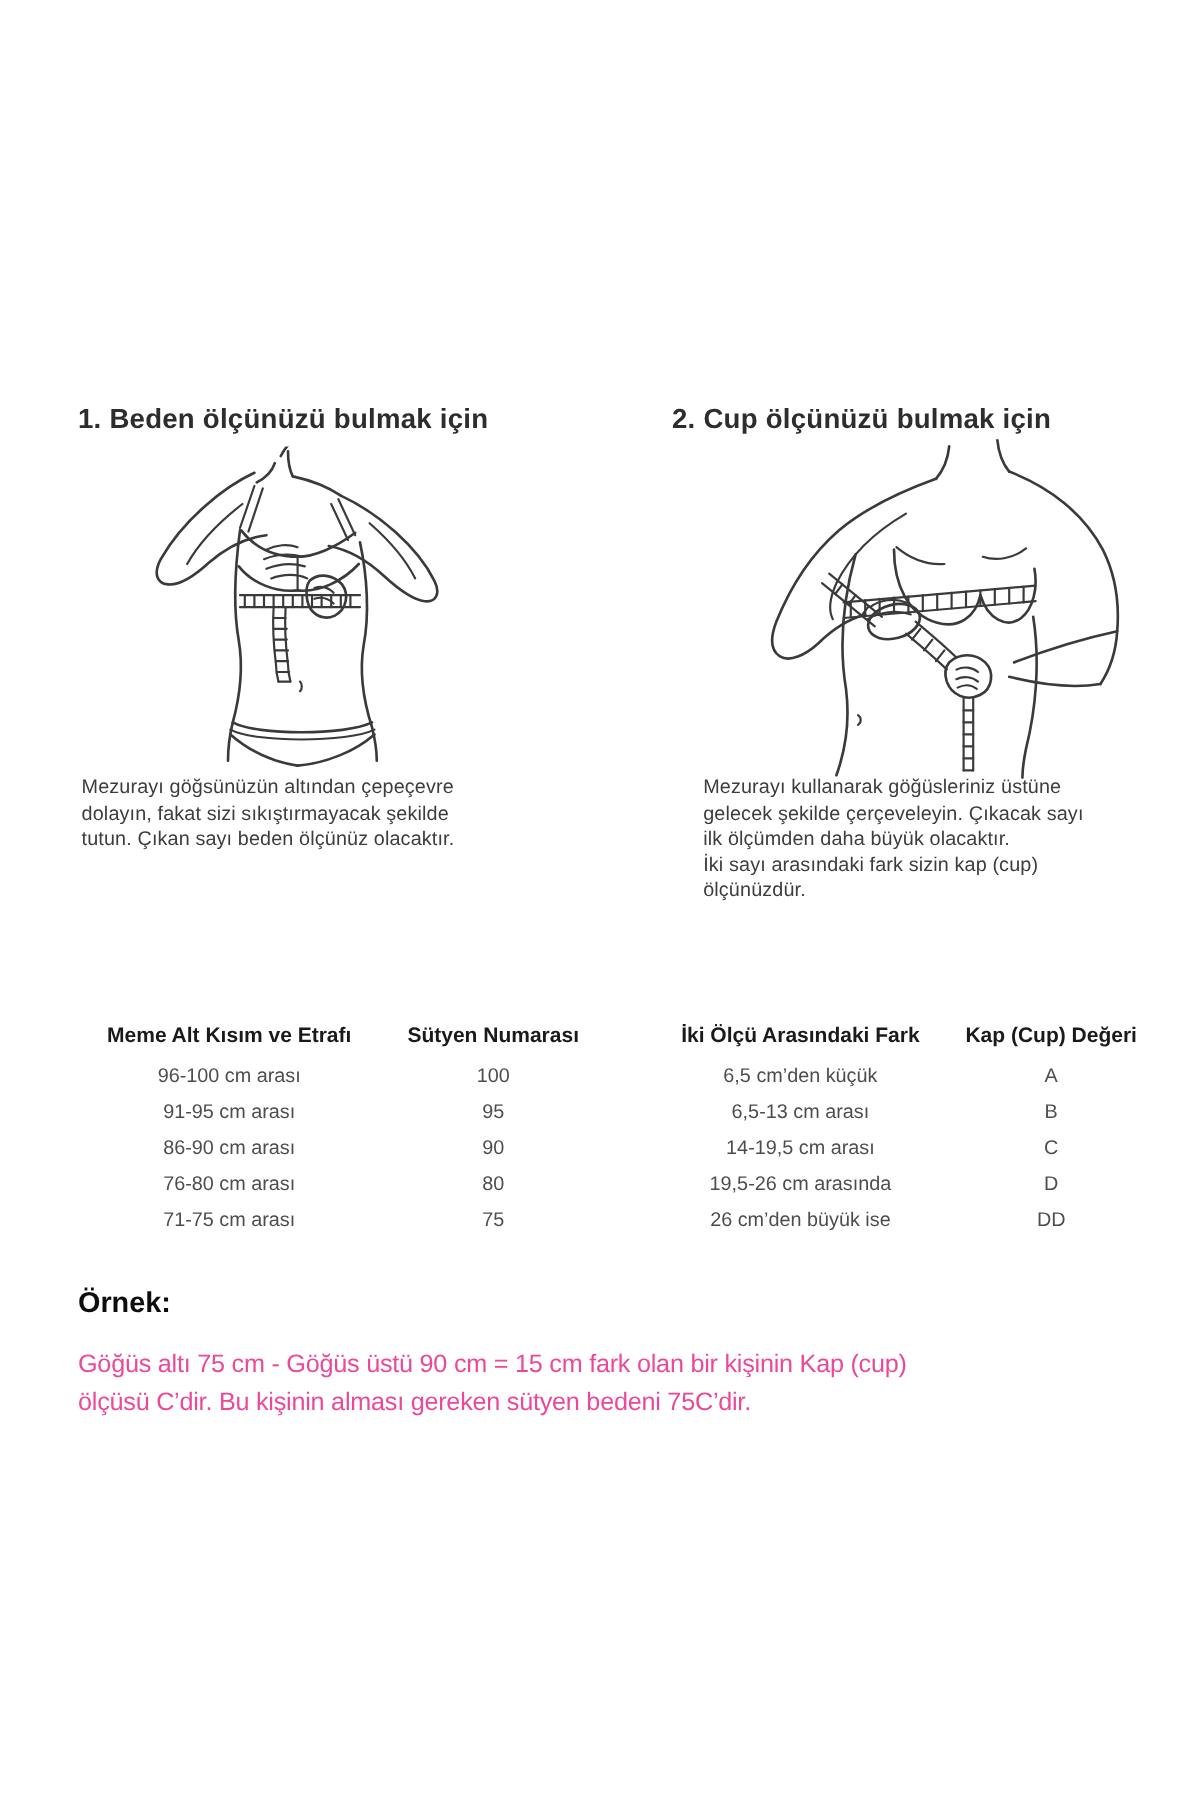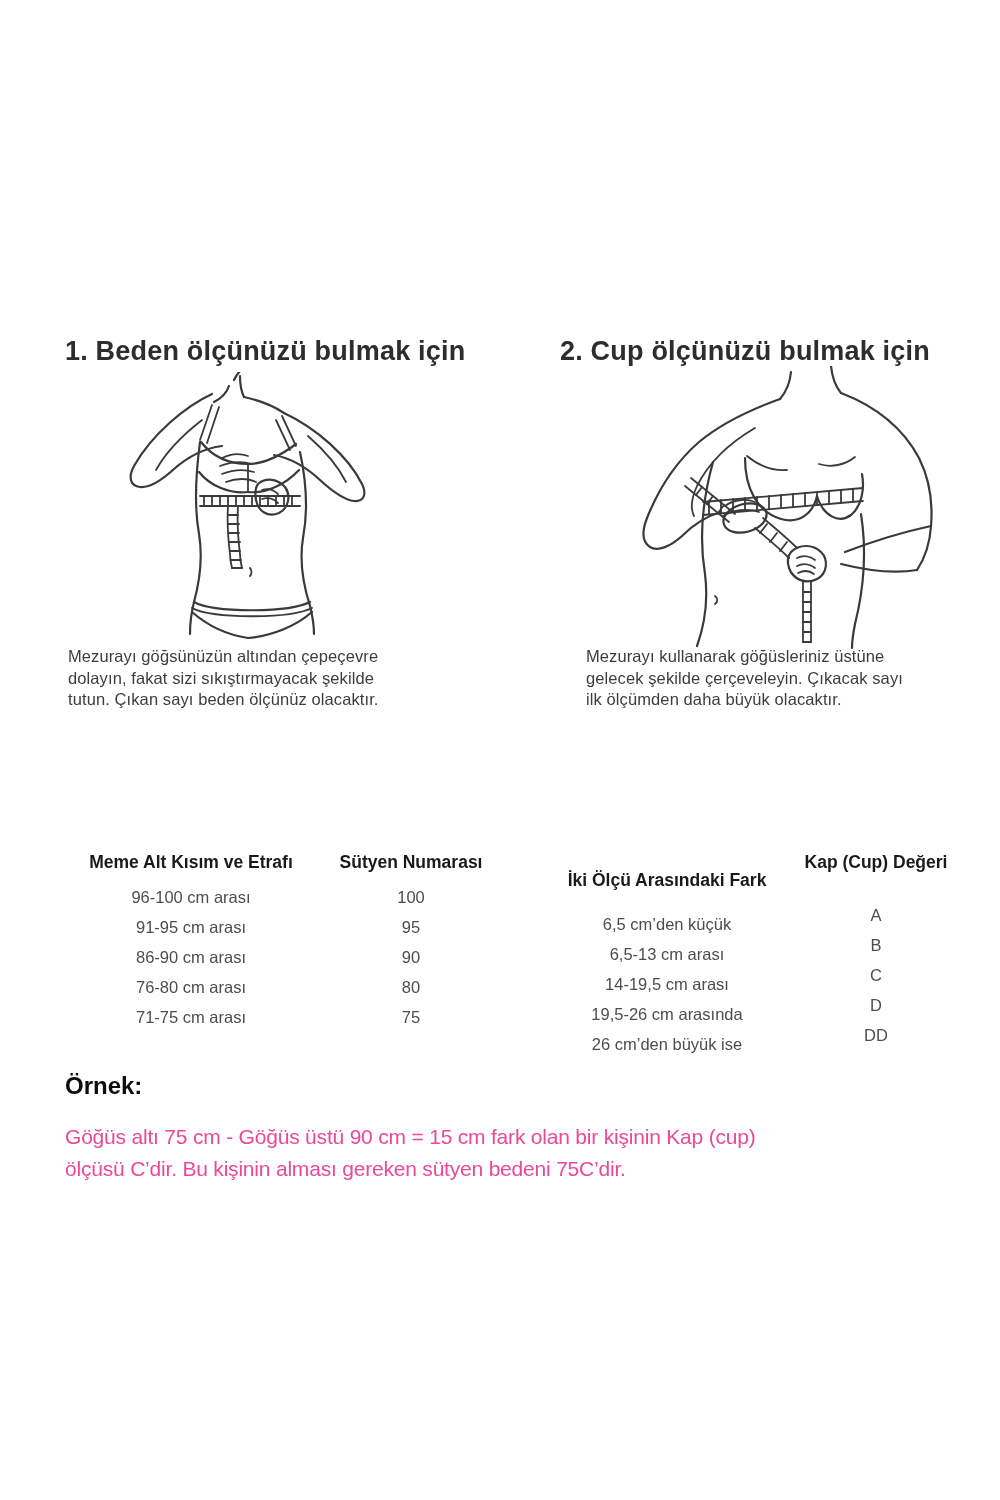--- a/index.html
+++ b/index.html
@@ -5,21 +5,21 @@
   html,body{margin:0;padding:0;background:#ffffff;}
   .page{
     position:relative;
     width:1000px;height:1500px;
     background:#ffffff;
     font-family:"Liberation Sans","DejaVu Sans",sans-serif;
     overflow:hidden;
   }
   .sec-heading{
     position:absolute;
-    font-size:27px;font-weight:700;color:#2d2d2d;
+    font-size:23px;font-weight:700;color:#2d2d2d;
     letter-spacing:.2px;white-space:nowrap;
   }
   #band-heading{left:65px;top:336px;}
   #cup-heading{left:560px;top:336px;}
   .illustration{position:absolute;}
   #band-illustration{left:100px;top:372px;}
   #cup-illustration{left:595px;top:366px;}
   .para{
     position:absolute;
     font-size:16.5px;line-height:21.5px;color:#3d3d3d;
@@ -28,21 +28,21 @@
   #band-para{left:68px;top:646px;width:420px;}
   #cup-para{left:586px;top:646px;width:400px;}
   .size-table{position:absolute;top:852px;}
   #band-table{left:65px;width:440px;}
   #cup-table{left:558px;width:424px;}
   .t-head{display:flex;font-weight:700;font-size:17.5px;color:#1a1a1a;margin-bottom:9px;}
   .t-row{display:flex;height:30px;align-items:center;font-size:16.5px;color:#4d4d4d;}
   .t-cell{text-align:center;}
   #band-table .col-a{width:252px;}
   #band-table .col-b{width:188px;}
-  #cup-table .col-a{width:218px;margin-top:18px;}
+  #cup-table .col-a{width:218px;}
   #cup-table .col-b{width:200px;}
   .example{position:absolute;left:65px;top:1072px;width:900px;color:#161616;}
   .example-heading{font-size:24px;font-weight:700;color:#0d0d0d;margin:0 0 21px 0;}
   .example-body{font-size:21px;line-height:32px;color:#ec4899;letter-spacing:-.2px;}
   svg .ink{stroke:#3a3a3a;stroke-width:2.2;fill:none;stroke-linecap:round;stroke-linejoin:round;}
   svg .thin{stroke-width:1.8;}
 </style>
 </head>
 <body>
 
@@ -161,20 +161,22 @@
       <path class="thin" d="M208,226 L216,226 M208,236 L216,236 M208,246 L216,246 M208,256 L216,256 M208,266 L216,266 M208,276 L216,276"></path>
 
       <path class="thin" d="M120,230 C123,232 123,236 120,238"></path>
     </g>
   </svg>
 
   <div class="para" id="cup-para">
       <div>Mezurayı kullanarak göğüsleriniz üstüne</div>
       <div>gelecek şekilde çerçeveleyin. Çıkacak sayı</div>
       <div>ilk ölçümden daha büyük olacaktır.</div>
+      <div>İki sayı arasındaki fark sizin kap (cup)</div>
+      <div>ölçünüzdür.</div>
     </div>
 
   <div class="size-table" id="band-table">
     <div class="t-head">
       <div class="t-cell col-a">Meme Alt Kısım ve Etrafı</div>
       <div class="t-cell col-b">Sütyen Numarası</div>
     </div>
     <div class="t-body">
         <div class="t-row">
           <div class="t-cell col-a">96-100 cm arası</div>

